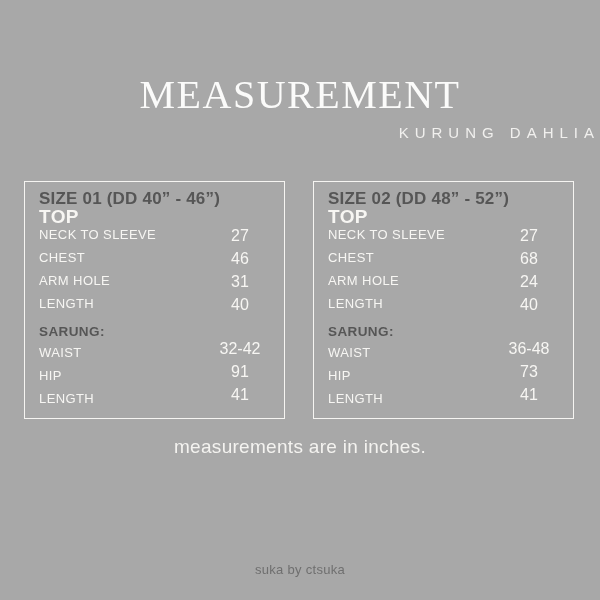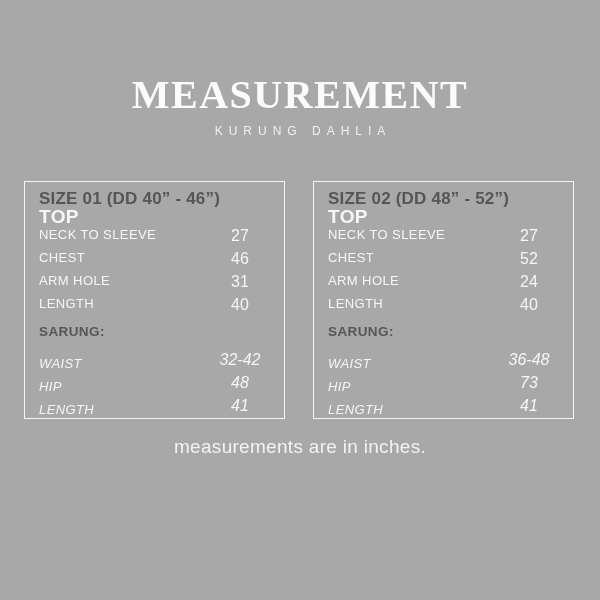--- a/index.html
+++ b/index.html
@@ -12,27 +12,27 @@
   body{width:600px;height:600px;background:var(--bg);overflow:hidden;}
   .canvas{
     position:relative;width:600px;height:600px;
     background:var(--bg);
     font-family:"Liberation Sans", sans-serif;
   }
   .title{
     position:absolute;top:74px;left:0;width:100%;
     margin:0;text-align:center;
     font-family:"Liberation Serif", serif;
-    font-weight:700;font-size:40px;letter-spacing:1.5px;
+    font-weight:400;font-size:40px;letter-spacing:1.5px;
     color:#fbfbfa;line-height:1.05;
   }
   .subtitle{
     position:absolute;top:124px;left:0;width:100%;
-    text-align:center;
-    font-size:12px;font-weight:500;letter-spacing:6px;
+    text-align:right;
+    font-size:15px;font-weight:500;letter-spacing:6px;
     text-indent:6px;
     color:#f1f0ee;
   }
   .tables{
     position:absolute;top:181px;left:24px;width:550px;
     display:flex;gap:28px;
   }
   .size-table{
     flex:1;box-sizing:border-box;height:238px;
     border:1px solid var(--border);
@@ -44,21 +44,21 @@
     letter-spacing:0.2px;line-height:17px;white-space:nowrap;
   }
   .t-section-title{
     font-size:19px;font-weight:700;color:var(--light);
     letter-spacing:0.4px;line-height:16px;margin-top:2px;
   }
   .t-section-title.dark{
     color:var(--dark);margin-top:5px;font-size:13.5px;
   }
   .rows{margin-top:2px;}
-  .rows.sarung{margin-top:16px;font-style:italic;}
+  .rows.sarung{margin-top:5px;}
   .row{display:flex;height:23px;}
   .row .label{
     flex:1;font-size:13px;color:var(--light);letter-spacing:0.4px;
   }
   .row .val{
     width:60px;text-align:center;font-size:16px;color:var(--light);
   }
   .rows.sarung .val{transform:translateY(-5px);}
   .note{
     position:absolute;top:436px;left:0;width:100%;
@@ -106,40 +106,40 @@
         </div>
       </div>
       <div class="t-section-title dark">SARUNG:</div>
       <div class="rows sarung">
         <div class="row">
           <span class="label">WAIST</span>
           <span class="val">32-42</span>
         </div>
         <div class="row">
           <span class="label">HIP</span>
-          <span class="val">48</span>
+          <span class="val">91</span>
         </div>
         <div class="row">
           <span class="label">LENGTH</span>
           <span class="val">41</span>
         </div>
       </div>
     </section>
 
     <section class="size-table">
       <div class="t-header">SIZE 02 (DD 48” - 52”)</div>
       <div class="t-section-title">TOP</div>
       <div class="rows">
         <div class="row">
           <span class="label">NECK TO SLEEVE</span>
           <span class="val">27</span>
         </div>
         <div class="row">
           <span class="label">CHEST</span>
-          <span class="val">52</span>
+          <span class="val">68</span>
         </div>
         <div class="row">
           <span class="label">ARM HOLE</span>
           <span class="val">24</span>
         </div>
         <div class="row">
           <span class="label">LENGTH</span>
           <span class="val">40</span>
         </div>
       </div>
@@ -156,14 +156,15 @@
         <div class="row">
           <span class="label">LENGTH</span>
           <span class="val">41</span>
         </div>
       </div>
     </section>
 
   </div>
 
   <div class="note">measurements are in inches.</div>
+  <div class="brand">suka by ctsuka</div>
 
 </div>
 
 </body></html>

